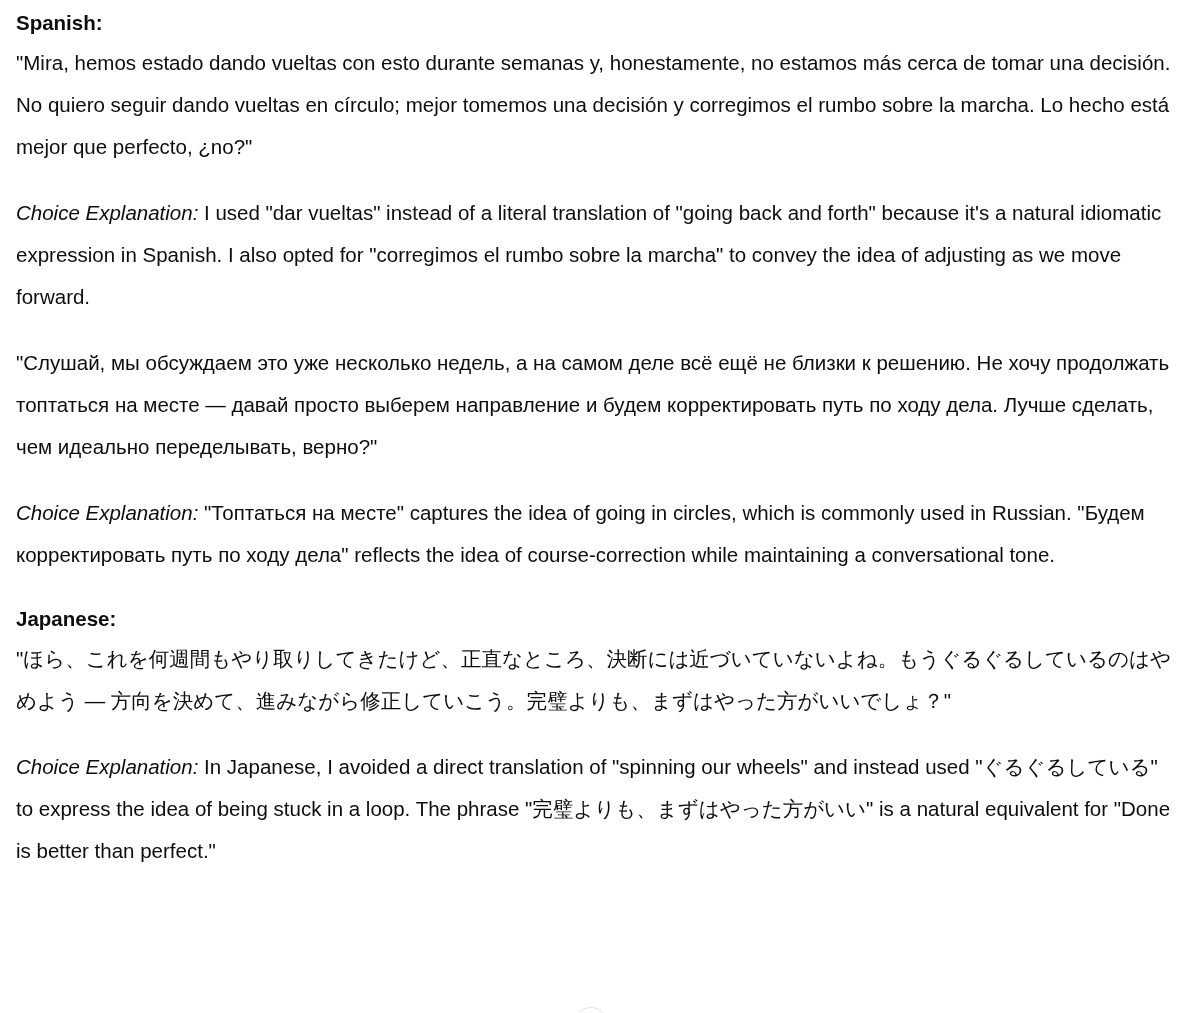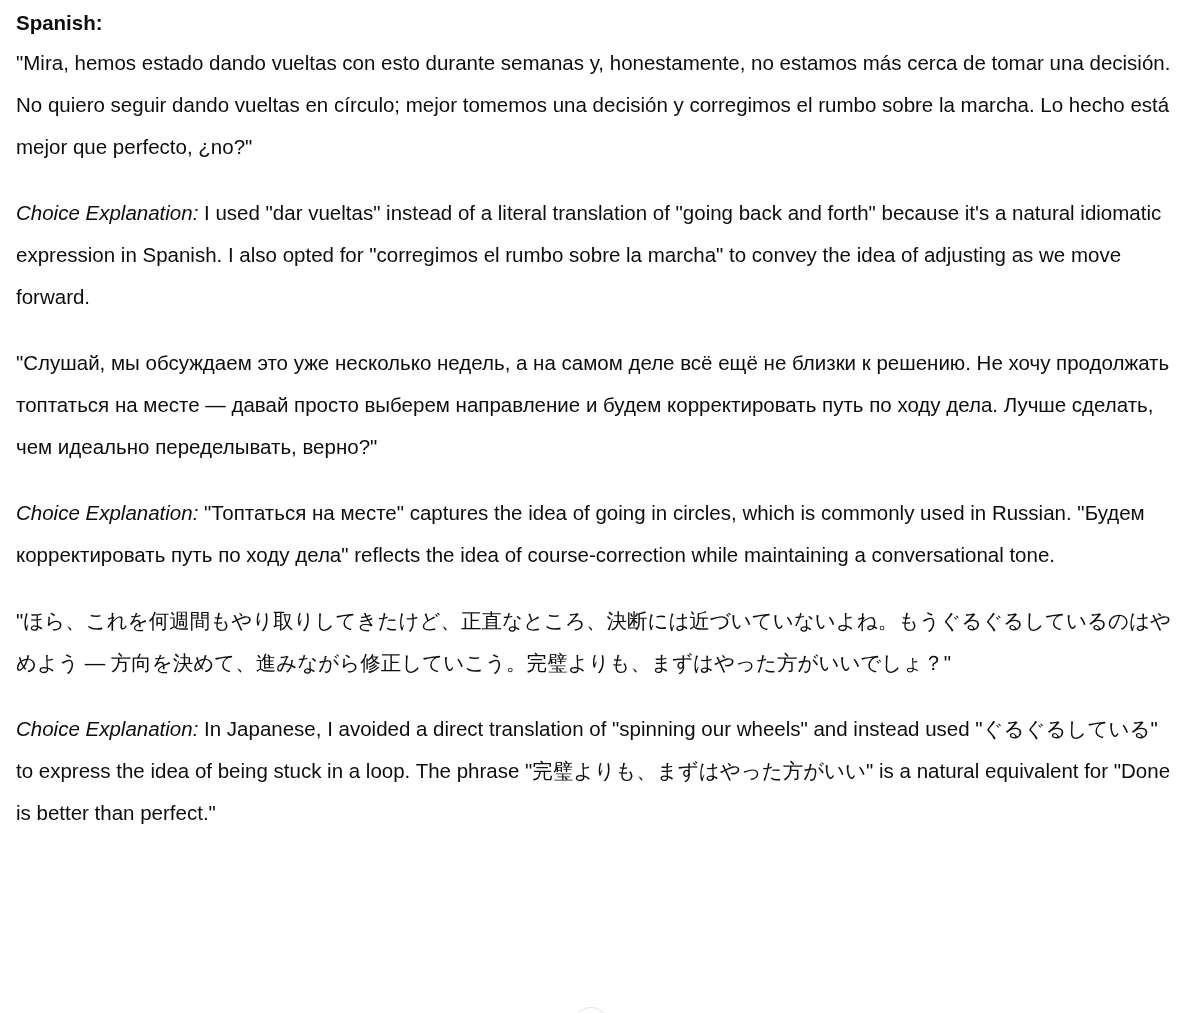--- a/index.html
+++ b/index.html
@@ -67,20 +67,21 @@
     <p class="para">"Mira, hemos estado dando vueltas con esto durante semanas y, honestamente, no estamos más cerca de tomar una decisión. No quiero seguir dando vueltas en círculo; mejor tomemos una decisión y corregimos el rumbo sobre la marcha. Lo hecho está mejor que perfecto, ¿no?"</p>
   </div>
   <p class="expl"><em>Choice Explanation:</em><span> I used "dar vueltas" instead of a literal translation of "going back and forth" because it's a natural idiomatic expression in Spanish. I also opted for "corregimos el rumbo sobre la marcha" to convey the idea of adjusting as we move forward.</span></p>
 
   <div class="section">
     <p class="para">"Слушай, мы обсуждаем это уже несколько недель, а на самом деле всё ещё не близки к решению. Не хочу продолжать топтаться на месте — давай просто выберем направление и будем корректировать путь по ходу дела. Лучше сделать, чем идеально переделывать, верно?"</p>
   </div>
   <p class="expl"><em>Choice Explanation:</em><span> "Топтаться на месте" captures the idea of going in circles, which is commonly used in Russian. "Будем корректировать путь по ходу дела" reflects the idea of course-correction while maintaining a conversational tone.</span></p>
 
   <div class="section">
+    <span class="lang-heading">Japanese:</span>
     <p class="para">"ほら、これを何週間もやり取りしてきたけど、正直なところ、決断には近づいていないよね。もうぐるぐるしているのはやめよう — 方向を決めて、進みながら修正していこう。完璧よりも、まずはやった方がいいでしょ？"</p>
   </div>
   <p class="expl"><em>Choice Explanation:</em><span> In Japanese, I avoided a direct translation of "spinning our wheels" and instead used "ぐるぐるしている" to express the idea of being stuck in a loop. The phrase "完璧よりも、まずはやった方がいい" is a natural equivalent for "Done is better than perfect."</span></p>
 
 </div>
 
 <div class="scroll-btn">
   
 </div>
 

